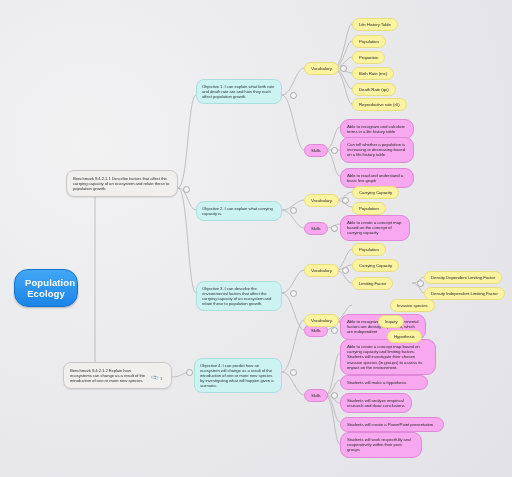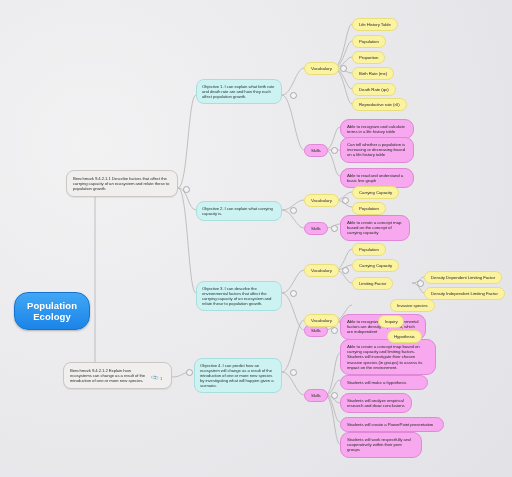--- a/index.html
+++ b/index.html
@@ -150,21 +150,21 @@
   <div class="dot" style="left:340px;top:65px;"></div>
   <div class="dot" style="left:331px;top:147px;"></div>
   <div class="dot" style="left:342px;top:197px;"></div>
   <div class="dot" style="left:331px;top:225px;"></div>
   <div class="dot" style="left:342px;top:267px;"></div>
   <div class="dot" style="left:417px;top:280px;"></div>
   <div class="dot" style="left:331px;top:327px;"></div>
   <div class="dot" style="left:342px;top:317px;"></div>
   <div class="dot" style="left:331px;top:392px;"></div>
 
-  <div class="node root" style="left:14px;top:292px;width:76px;">Population Ecology</div>
+  <div class="node root" style="left:14px;top:269px;width:64px;">Population Ecology</div>
 
   <div class="node bench" style="left:66px;top:170px;width:112px;">Benchmark 9.4.2.1.1 Describe factors that affect the carrying capacity of an ecosystem and relate these to population growth.</div>
 
   <div class="node bench" style="left:63px;top:362px;width:109px;padding-right:18px;">Benchmark 9.4.2.1.2   Explain how ecosystems can change as a result of the introduction of one or more new species.</div>
   <div class="attach" style="left:152px;top:375px;">
     <span class="clip">📎</span>
     <span>1</span>
   </div>
 
   <div class="node obj" style="left:196px;top:79px;width:86px;">Objective 1. I can explain what birth rate and death rate are and how they each affect population growth.</div>

